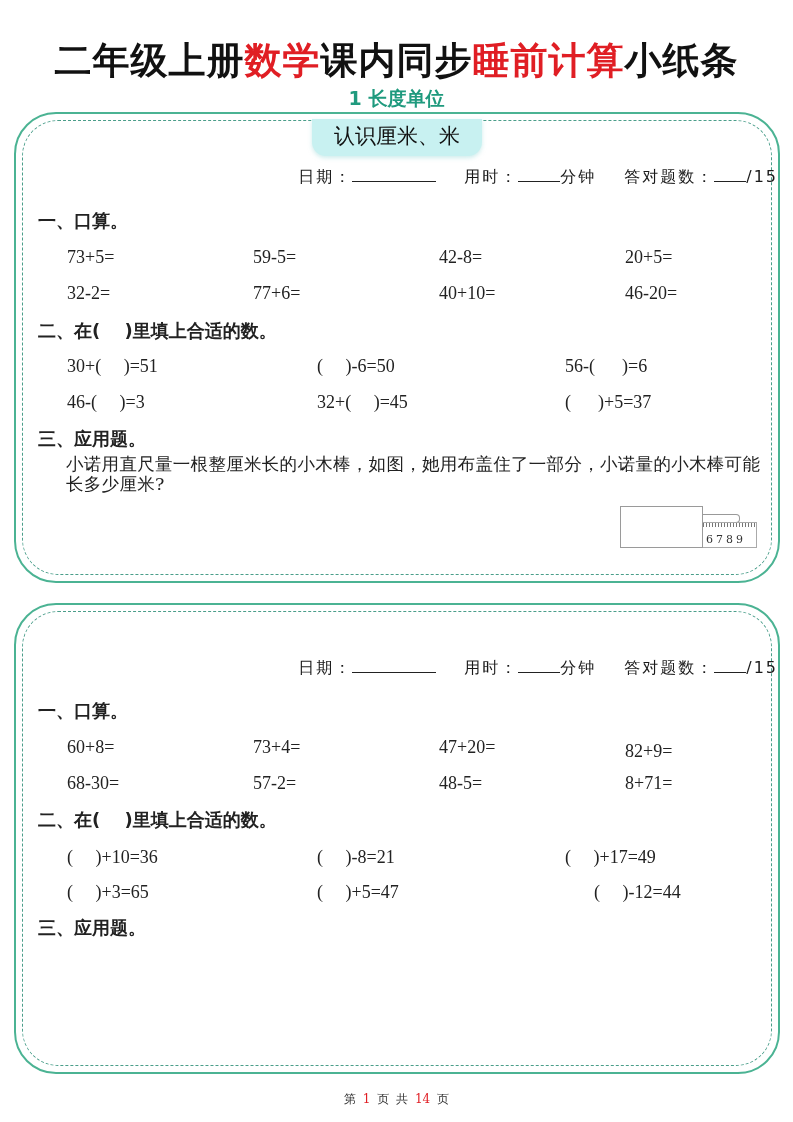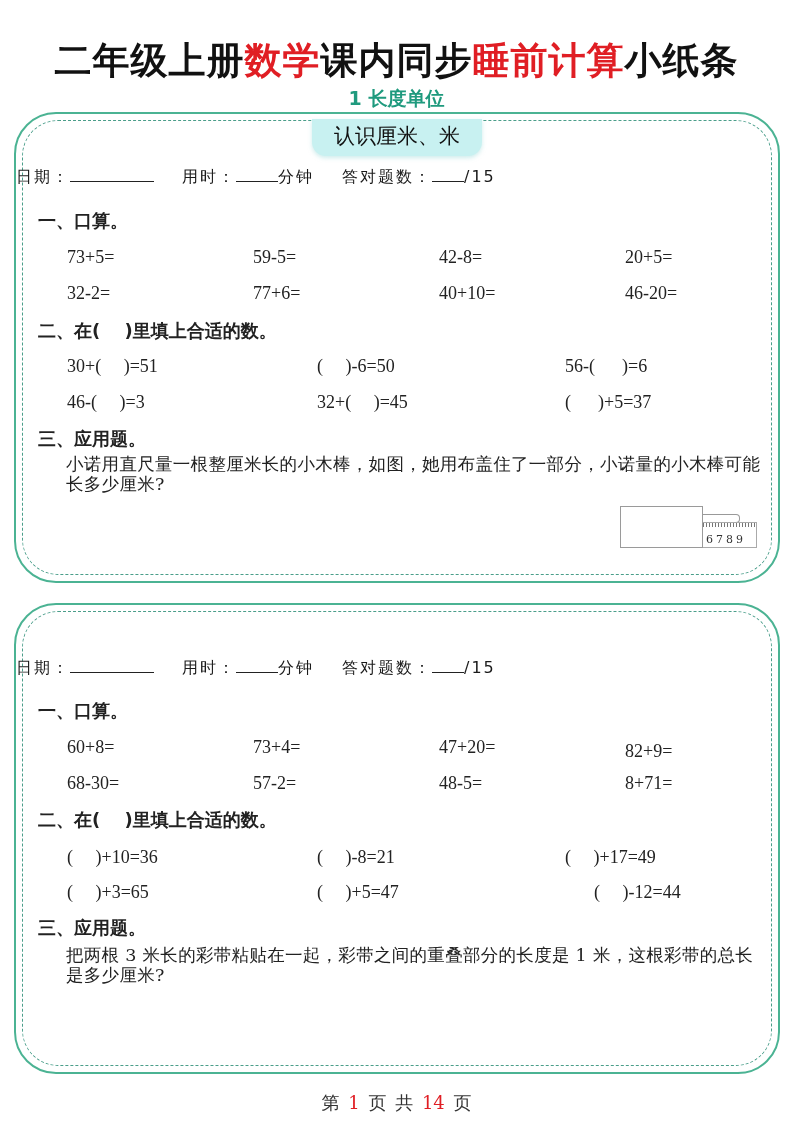--- a/index.html
+++ b/index.html
@@ -30,21 +30,21 @@
 
   .card-title {
     position: absolute; left: 50%; transform: translateX(-50%); top: 5px;
     background: #c8f1f1; border-radius: 0 0 14px 14px;
     padding: 3px 22px 6px 22px; white-space: nowrap;
     font-family: "DejaVu Sans", sans-serif; font-size: 21px; color: #111;
     box-shadow: 0 2px 4px rgba(160,220,220,0.5);
   }
 
   .meta {
-    position: absolute; top: 53px; left: 0; width: 100%; text-align: left;
+    position: absolute; top: 53px; left: 0; width: 100%; text-align: right;
     font-family: "DejaVu Sans", sans-serif; font-size: 16px; white-space: nowrap; letter-spacing: 2px;
   }
   .meta .blank { display: inline-block; border-bottom: 1.5px solid #222; vertical-align: baseline; height: 14px; }
   .meta .gap { display: inline-block; width: 28px; }
 
   .section-h {
     position: absolute; left: 22px; font-family: "DejaVu Sans", sans-serif;
     font-weight: bold; font-size: 18px; color: #222; white-space: nowrap;
   }
   .item {
@@ -58,21 +58,21 @@
   .ruler-fig { position: absolute; left: 604px; top: 392px; width: 140px; height: 46px; }
   .cloth { position: absolute; left: 0; top: 0; width: 83px; height: 42px; border: 1px solid #9a9a9a; background: #fff; }
   .stick { position: absolute; left: 83px; top: 8px; width: 37px; height: 9px; border: 1px solid #999; border-left: none; border-radius: 0 4px 4px 0; }
   .ruler { position: absolute; left: 83px; top: 16px; width: 54px; height: 26px; border: 1px solid #aaa; border-left: none; }
   .ruler .ticks { position: absolute; left: 0; top: 0; width: 100%; height: 4px;
     background: repeating-linear-gradient(90deg, #777 0 1px, transparent 1px 3px); }
   .ruler .nums { position: absolute; left: 3px; bottom: 1px; font-family: "DejaVu Serif", serif; font-size: 11px; letter-spacing: 3px; color: #333; }
 
   .footer {
     position: absolute; left: 0; top: 1091px; width: 793px; text-align: center;
-    font-family: "DejaVu Serif", serif; font-size: 18px; color: #333; word-spacing: 3px;
+    font-family: "DejaVu Serif", serif; font-size: 12px; color: #333; word-spacing: 3px;
   }
   .footer .red { color: #e01e24; }
 </style>
 </head>
 <body>
 
 <div class="main-title"><span>二年级上册</span><span class="red">数学</span><span>课内同步</span><span class="red">睡前计算</span><span>小纸条</span></div>
 <div class="subtitle">1 长度单位</div>
 
 <div class="card card1">
@@ -133,21 +133,20 @@
 
   <div class="section-h" style="top:203px">二、在(　 )里填上合适的数。</div>
   <div class="item" style="left:51px;top:240px">(　 )+10=36</div>
   <div class="item" style="left:301px;top:240px">(　 )-8=21</div>
   <div class="item" style="left:549px;top:240px">(　 )+17=49</div>
   <div class="item" style="left:51px;top:275px">(　 )+3=65</div>
   <div class="item" style="left:301px;top:275px">(　 )+5=47</div>
   <div class="item" style="left:578px;top:275px">(　 )-12=44</div>
 
   <div class="section-h" style="top:311px">三、应用题。</div>
-  <div class="para" style="top:340px;left:50px;width:700px">把两根 3 米长的彩带粘贴在一起，彩带之间的重叠部分的长度是 1 米，这根彩带的总长是多少厘米?</div>
 </div>
 
 <div class="footer">
   <span>第</span>
   <span class="red">1</span>
   <span>页 共</span>
   <span class="red">14</span>
   <span>页</span>
 </div>
 

